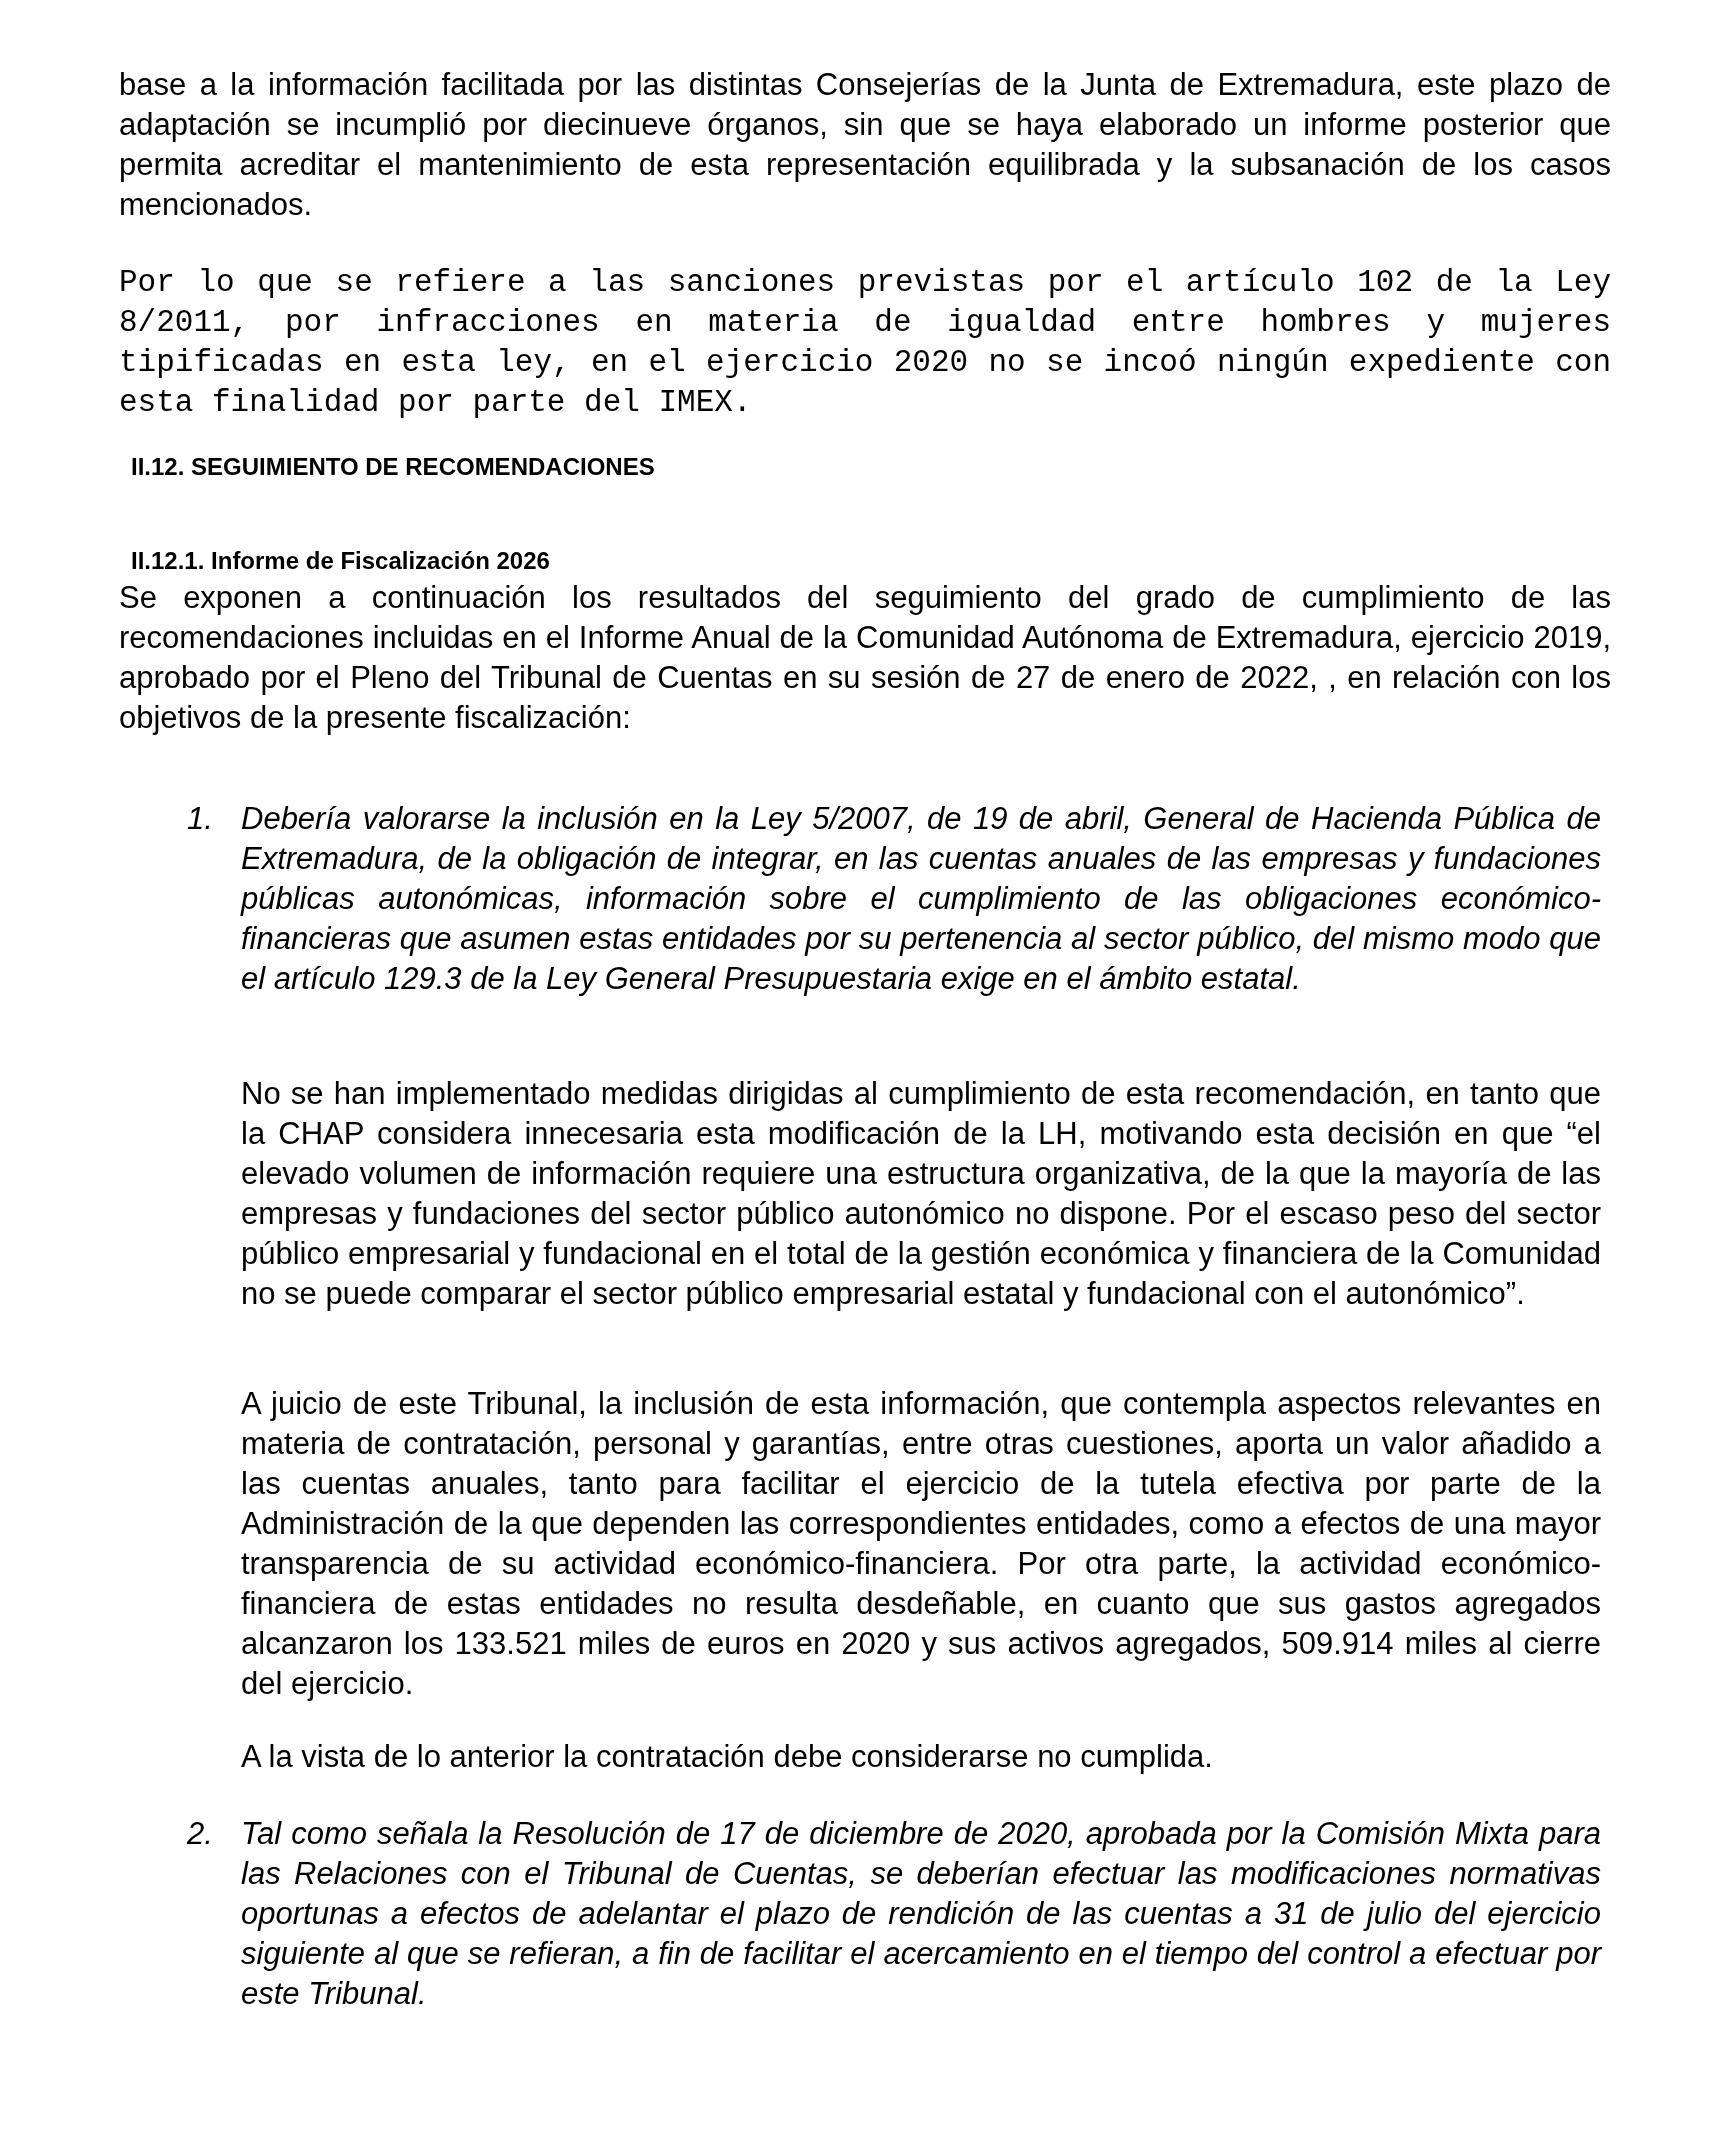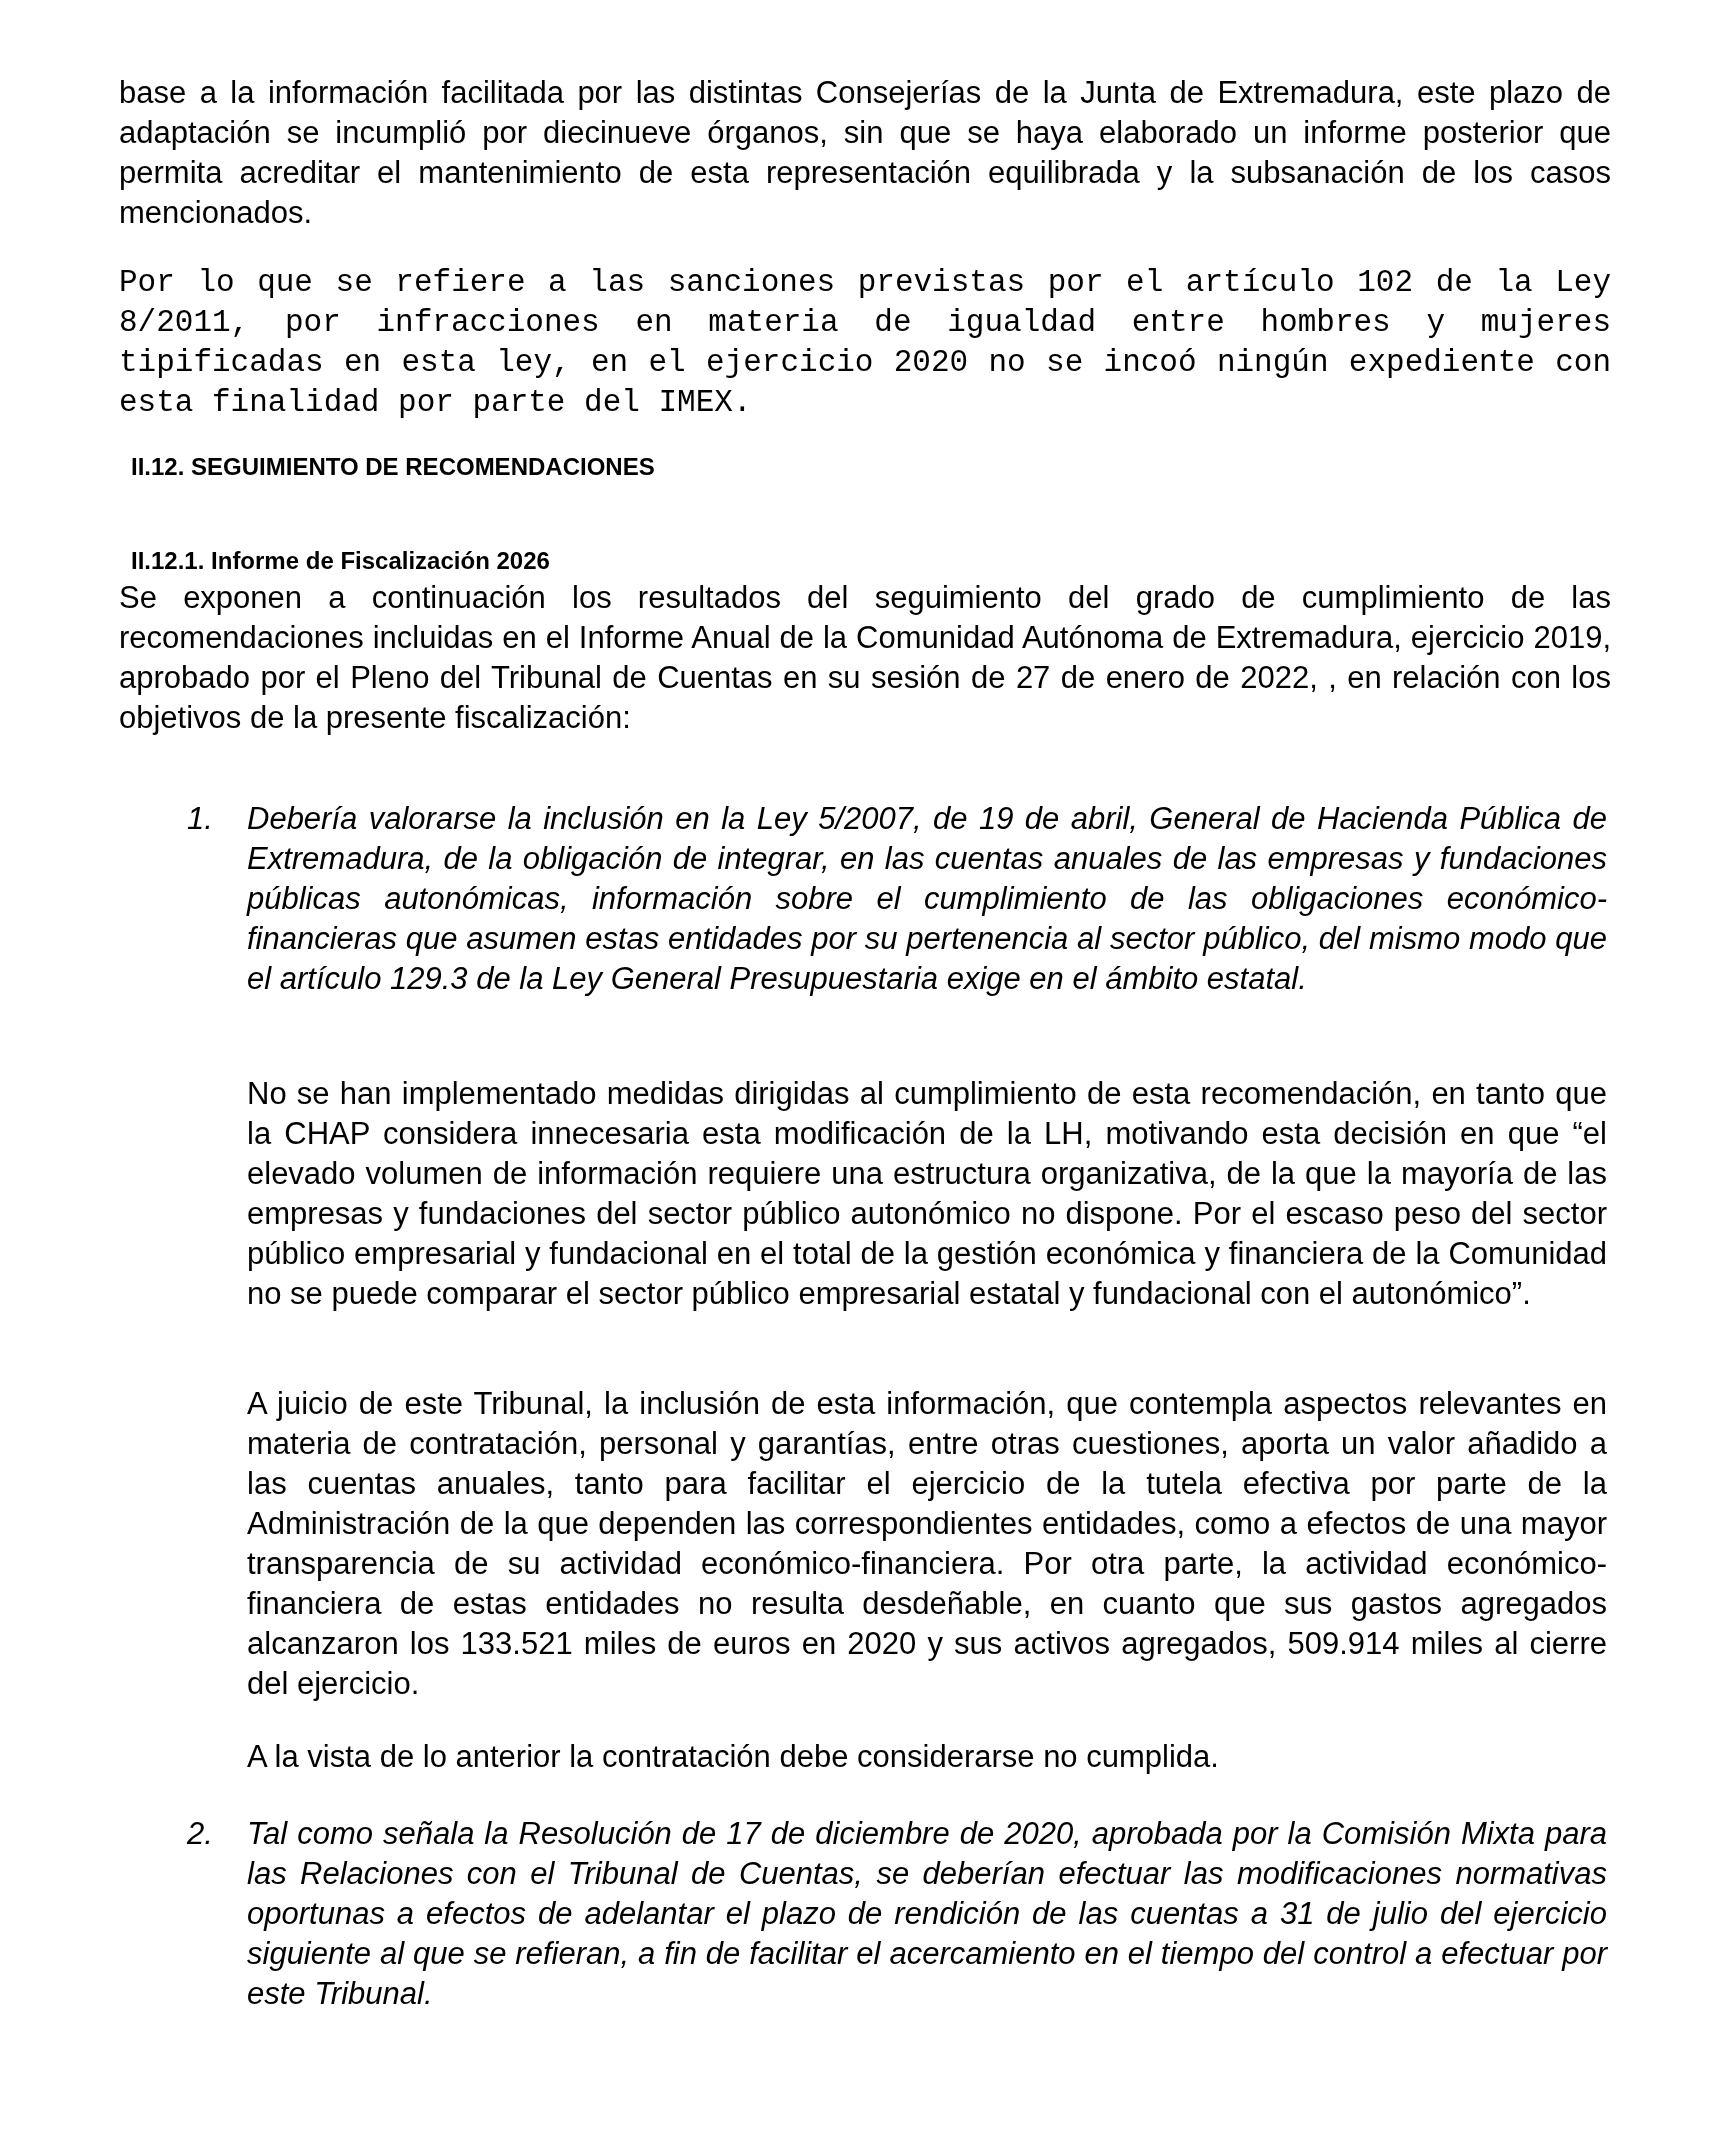--- a/index.html
+++ b/index.html
@@ -3,28 +3,28 @@
 <meta charset="utf-8">
 <style>
   html, body { margin:0; padding:0; background:#ffffff; }
   body { width:1718px; height:2151px; position:relative; overflow:hidden;
          font-family:"Liberation Sans", sans-serif; color:#000; }
   .page { position:absolute; left:119px; top:0; width:1492px; }
   .p { position:absolute; left:0; width:1492px; font-size:31px; line-height:40px;
        text-align:justify; text-align-last:left; margin:0; }
   .h { position:absolute; left:0; font-weight:bold; font-size:24px; line-height:40px; margin:12px; white-space:nowrap; }
   .item-num { position:absolute; left:68px; font-size:31px; line-height:40px; font-style:italic; }
-  .ind { left:128px; width:1360px; }
+  .ind { left:122px; width:1360px; }
   .it { font-style:italic; }
 </style>
 </head>
 <body>
 
 <div class="page">
-  <p class="p" style="top:65px;margin-top:8px;">base a la información facilitada por las distintas Consejerías de la Junta de Extremadura, este plazo de adaptación se incumplió por diecinueve órganos, sin que se haya elaborado un informe posterior que permita acreditar el mantenimiento de esta representación equilibrada y la subsanación de los casos mencionados.</p>
+  <p class="p" style="top:65px;">base a la información facilitada por las distintas Consejerías de la Junta de Extremadura, este plazo de adaptación se incumplió por diecinueve órganos, sin que se haya elaborado un informe posterior que permita acreditar el mantenimiento de esta representación equilibrada y la subsanación de los casos mencionados.</p>
   <p class="p" style="top:263px;font-family:Liberation Mono, monospace;">Por lo que se refiere a las sanciones previstas por el artículo 102 de la Ley 8/2011, por infracciones en materia de igualdad entre hombres y mujeres tipificadas en esta ley, en el ejercicio 2020 no se incoó ningún expediente con esta finalidad por parte del IMEX.</p>
 
   <h2 class="h" style="top:435px;">II.12.  SEGUIMIENTO DE RECOMENDACIONES</h2>
   <h3 class="h" style="top:529px;">II.12.1. Informe de Fiscalización 2026</h3>
 
   <p class="p" style="top:578px;">Se exponen a continuación los resultados del seguimiento del grado de cumplimiento de las recomendaciones incluidas en el Informe Anual de la Comunidad Autónoma de Extremadura, ejercicio 2019, aprobado por el Pleno del Tribunal de Cuentas en su sesión de 27 de enero de 2022, , en relación con los objetivos de la presente fiscalización:</p>
 
   <span class="item-num" style="top:799px;">1.</span>
   <p class="p ind it" style="top:799px;">Debería valorarse la inclusión en la Ley 5/2007, de 19 de abril, General de Hacienda Pública de Extremadura, de la obligación de integrar, en las cuentas anuales de las empresas y fundaciones públicas autonómicas, información sobre el cumplimiento de las obligaciones económico-financieras que asumen estas entidades por su pertenencia al sector público, del mismo modo que el artículo 129.3 de la Ley General Presupuestaria exige en el ámbito estatal.</p>
 

